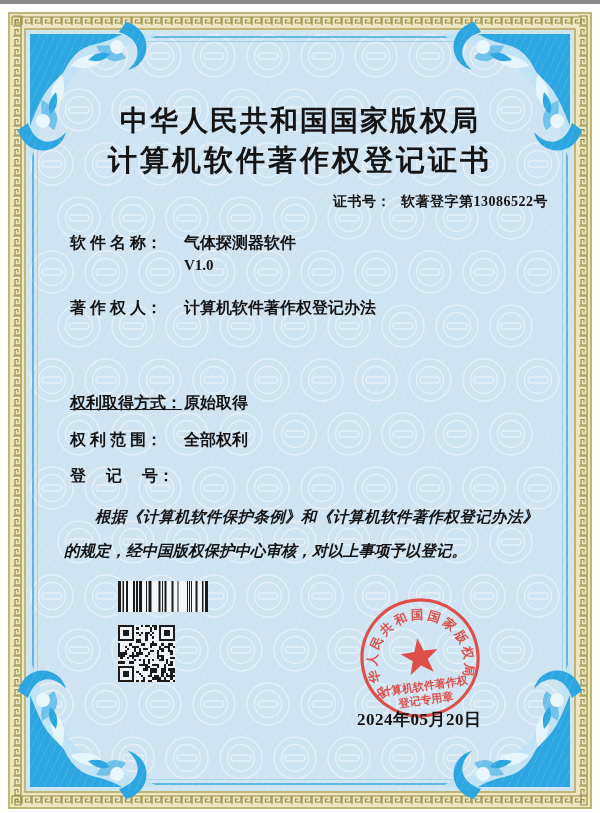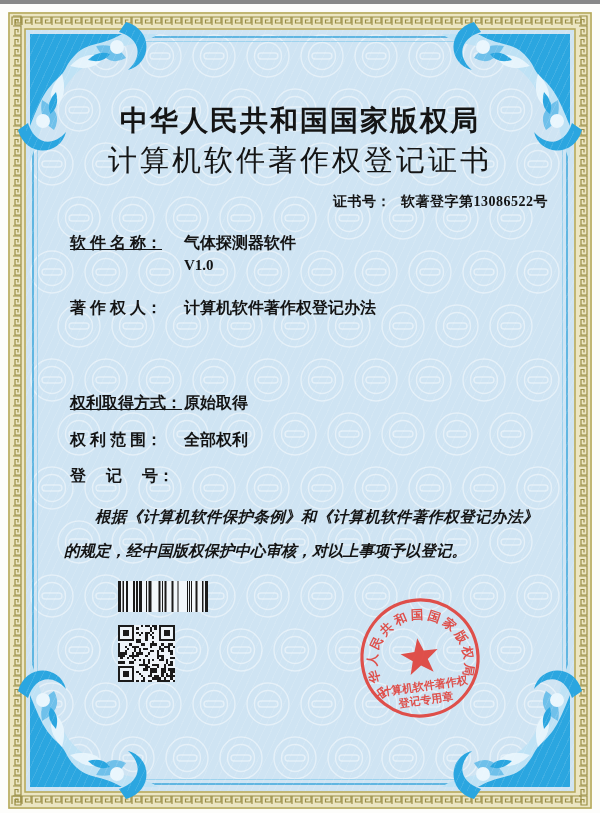--- a/index.html
+++ b/index.html
@@ -9,30 +9,30 @@
     background:#fdfdfb; overflow:hidden;
   }
   svg.deco{position:absolute; left:0; top:0; width:600px; height:813px; display:block;}
   .content{position:absolute; inset:0; z-index:2; color:#141414;}
   .title1{
     position:absolute; top:98px; left:0; width:100%; text-align:center;
     font-size:28px; font-weight:bold; letter-spacing:2px; margin:0;
   }
   .title2{
     position:absolute; top:137px; left:0; width:100%; text-align:center;
-    font-size:29px; font-weight:normal; letter-spacing:3px; margin:0;
+    font-size:29px; font-weight:bold; letter-spacing:3px; margin:0;
   }
   .certno{
     position:absolute; top:189px; right:52px;
     font-size:14px; font-weight:bold; letter-spacing:0.5px; white-space:nowrap;
   }
   .certno .lbl{margin-right:10px;}
   .field{position:absolute; left:70px; font-size:16px; font-weight:bold; white-space:nowrap;}
   .field .val{position:absolute; left:114px; white-space:nowrap;}
-  .f-name{top:229px;text-decoration:underline;}
+  .f-name{top:229px;}
   .f-version{top:253px; left:184px; font-size:15px; font-weight:bold; position:absolute;text-align:center;}
   .f-owner{top:294px;}
   .f-acq{top:389px;text-decoration:underline;}
   .f-scope{top:426px;}
   .f-regno{top:462px;}
   .paragraph{
     position:absolute; top:496px; left:64px; right:62px;
     font-size:15.5px; font-weight:bold; line-height:34px;
     text-indent:2em; text-align:justify; margin:0;font-style:italic;
   }
@@ -1034,14 +1034,15 @@
         <path id="sealArc" d="M 30.3,97.3 A 44,44 0 1 1 97.7,97.3" fill="none"></path>
         <text font-size="12.5" font-weight="bold" letter-spacing="3.2">
           <textPath href="#sealArc" startOffset="2">中华人民共和国国家版权局</textPath>
         </text>
         <path d="M64,44 L68.7,57.2 L82.7,57.5 L71.6,66.1 L75.6,79.5 L64,71.5 L52.4,79.5 L56.4,66.1 L45.3,57.5 L59.3,57.2 Z"></path>
         <text x="64" y="96" text-anchor="middle" font-size="11" font-weight="bold">计算机软件著作权</text>
         <text x="64" y="110" text-anchor="middle" font-size="11" font-weight="bold">登记专用章</text>
       </g>
     </svg>
 
+    <div class="date">2024年05月20日</div>
   </div>
 </div>
 
 </body></html>

